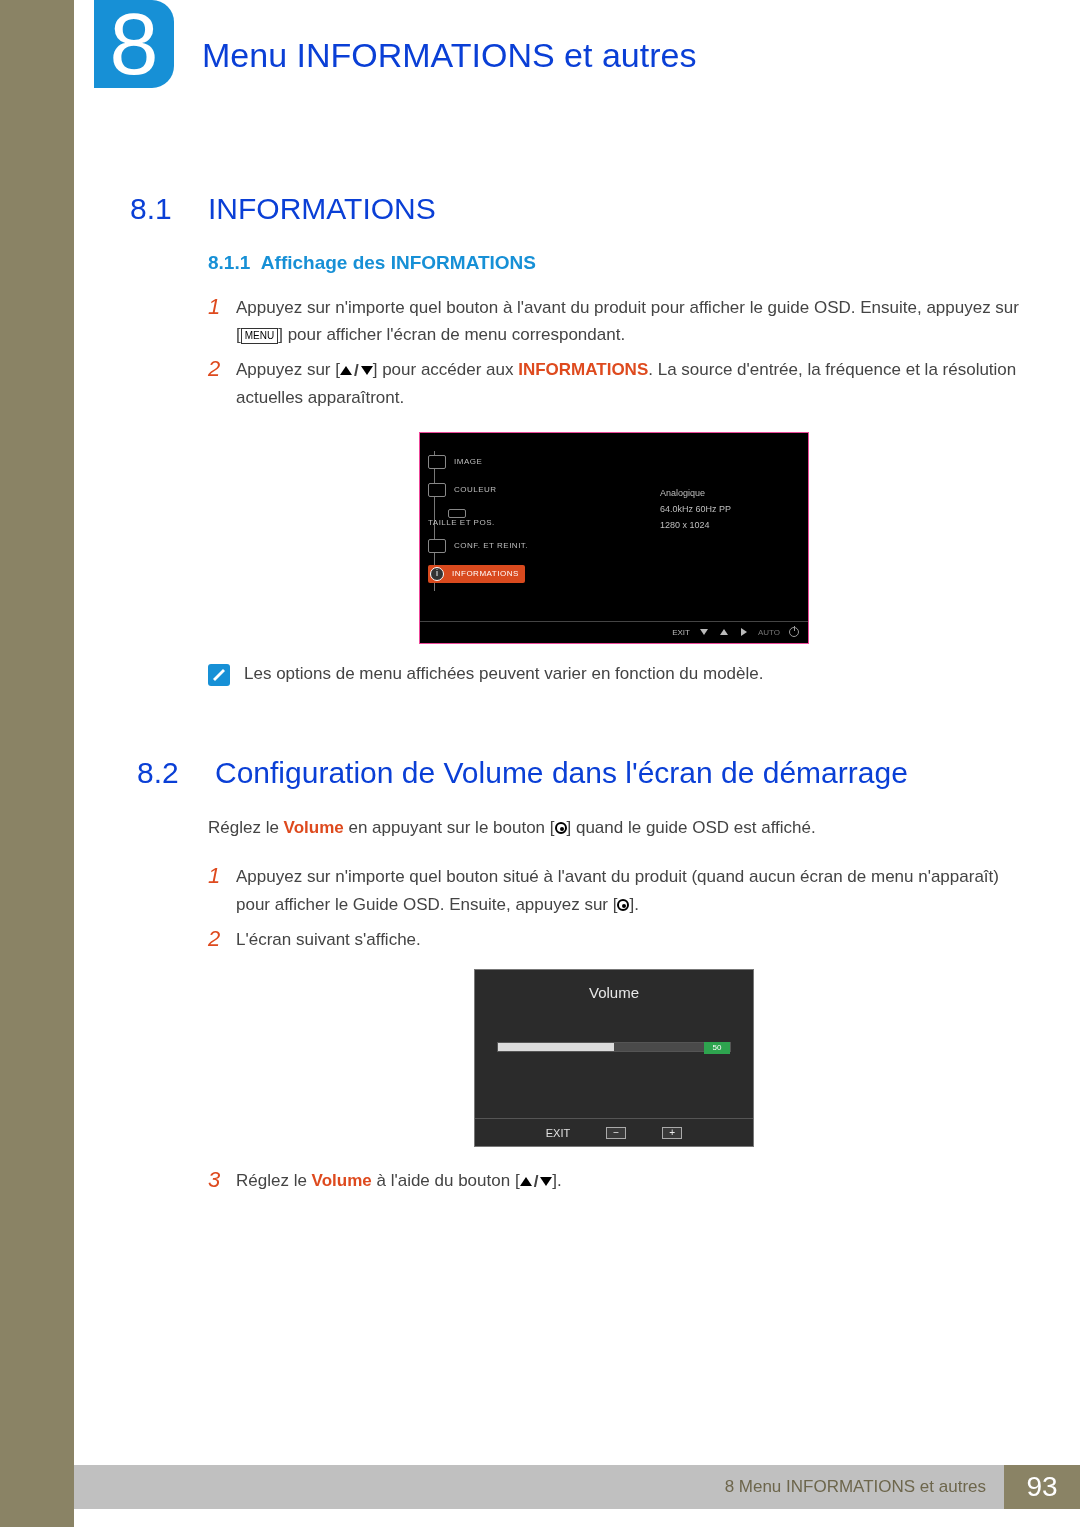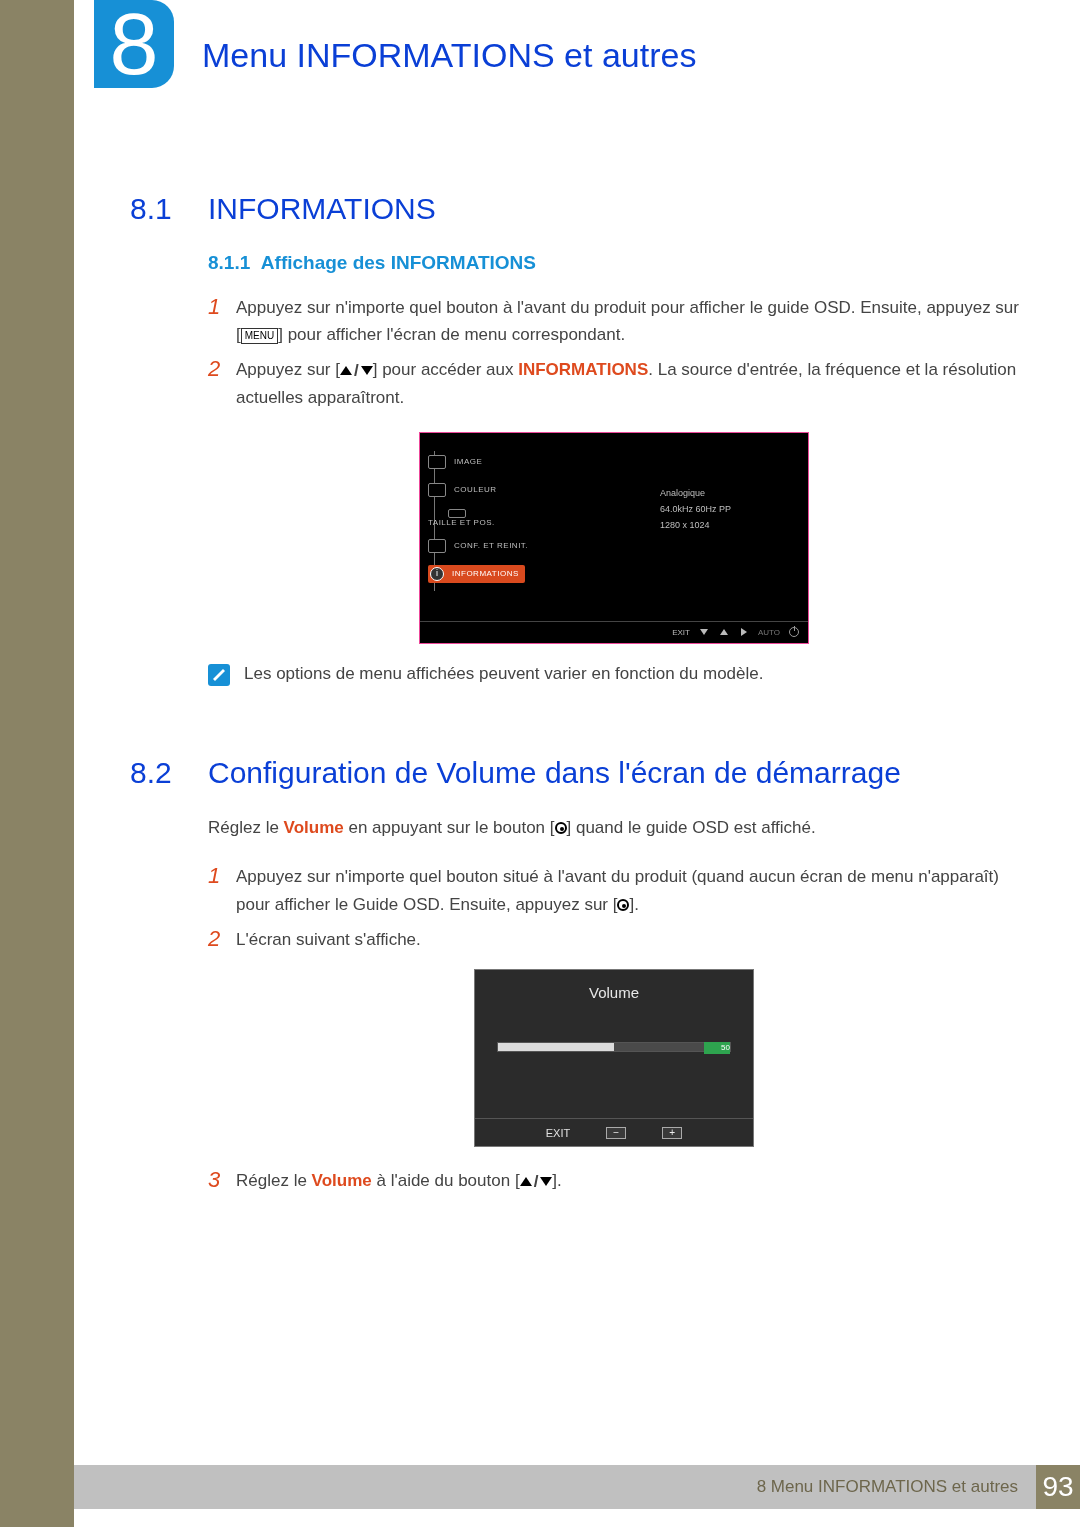--- a/index.html
+++ b/index.html
@@ -49,30 +49,30 @@
   .osd1 .botbar .pwr { width:10px;height:10px;border:1px solid #999;border-radius:50%;position:relative; }
   .osd1 .botbar .pwr::after{content:"";position:absolute;left:4px;top:-2px;width:1px;height:5px;background:#999;}
 
   
   .osd2-wrap { margin-left: 78px; margin-top: 16px; margin-bottom: 20px; display:flex; justify-content:center; }
   .osd2 { width: 280px; height: 178px; background:#2b2b2b; border:1px solid #777; position:relative; }
   .osd2 .title { color:#e8e8e8; font-size:15px; text-align:center; padding-top:14px; }
   .osd2 .bararea { position:absolute; left:22px; right:22px; top:72px; }
   .osd2 .bar { height:10px; background:#4a4a4a; position:relative; border:1px solid #555; }
   .osd2 .barfill { position:absolute; left:0; top:0; bottom:0; width:50%; background:#dcdcdc; }
-  .osd2 .barval { position:absolute; right:0; top:-1px; width:26px; height:12px; background:#2ea44f; color:#fff; font-size:8px; text-align:right; line-height:12px; }
+  .osd2 .barval { position:absolute; right:0; top:-1px; width:26px; height:12px; background:#2ea44f; color:#fff; font-size:8px; text-align:center; line-height:12px; }
   .osd2 .bbar { position:absolute; left:0; right:0; bottom:0; height:28px; border-top:1px solid #555; display:flex; align-items:center; justify-content:center; gap:36px; }
   .osd2 .bbar .lbl { color:#e0e0e0; font-size:11px; }
   .osd2 .bbar .btn { width:20px; height:12px; border:1px solid #aaa; color:#eee; font-size:10px; text-align:center; line-height:10px; background:#3a3a3a; }
 
   
   .footer { position:absolute; left:0; right:0; bottom:18px; height:44px; display:flex; align-items:stretch; }
   .footer .bar { flex:1; background:#c0c0c0; display:flex; align-items:center; justify-content:flex-end; padding-right:18px; }
   .footer .bar span { color:#6d664c; font-size:17px; }
-  .footer .pgnum { width:44px; background:#8a8365; color:#fff; font-size:28px; display:flex; align-items:center; justify-content:center; font-weight:500; }
+  .footer .pgnum { width:76px; background:#8a8365; color:#fff; font-size:28px; display:flex; align-items:center; justify-content:center; font-weight:500; }
   .circ { display:inline-block; width:12px; height:12px; border:2px solid #000; border-radius:50%; position:relative; vertical-align:middle; }
   .circ::after { content:""; position:absolute; left:3px; top:3px; width:4px; height:4px; background:#000; border-radius:50%; }
 </style>
 </head>
 <body>
 
 <div class="sidebar"></div>
 
 <div class="page">
 
@@ -162,21 +162,21 @@
 
     <div class="note-row">
       <div class="note-icon">
         <svg width="16" height="16" viewBox="0 0 16 16">
             <path d="M2 12 L12 2 L14 4 L4 14 Z" fill="#fff"></path>
           </svg>
       </div>
       <div class="note-text">Les options de menu affichées peuvent varier en fonction du modèle.</div>
     </div>
 
-    <div class="h2-row" style="margin-top:70px;">
+    <div class="h2-row" style="margin-top:70px;margin-left:7px;">
       <div class="h2-num">8.2</div>
       <div class="h2-title">Configuration de Volume dans l'écran de démarrage</div>
     </div>
 
     <div class="body-text">
       <span>Réglez le </span><span class="orange">Volume</span><span> en appuyant sur le bouton [</span><span class="circ"></span><span>] quand le guide OSD est affiché.</span>
     </div>
 
     <div class="step">
       <div class="step-num">1</div>

